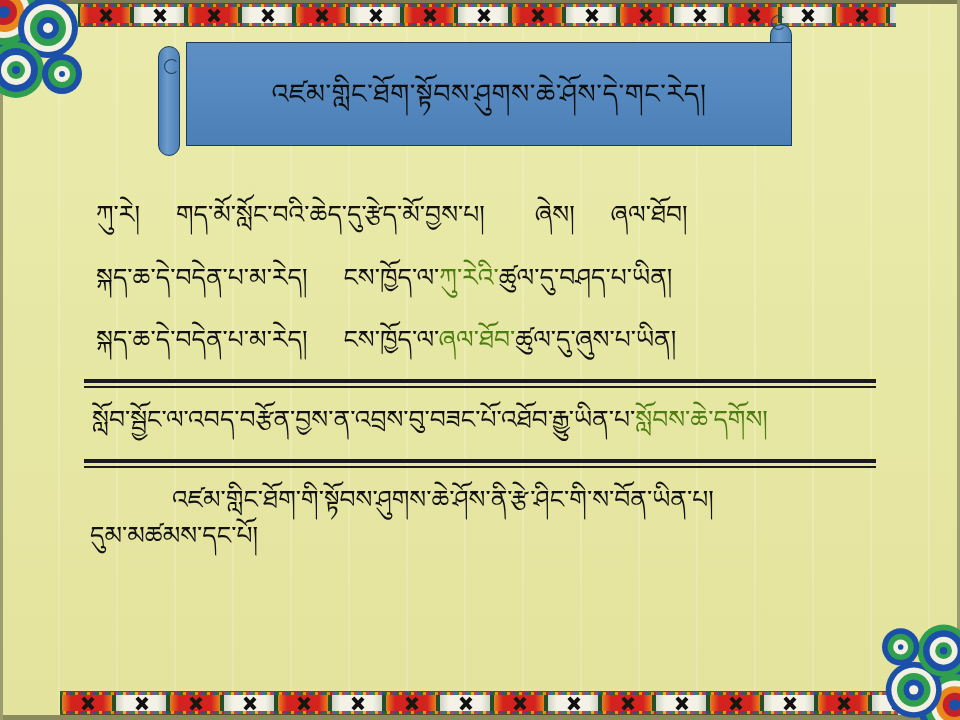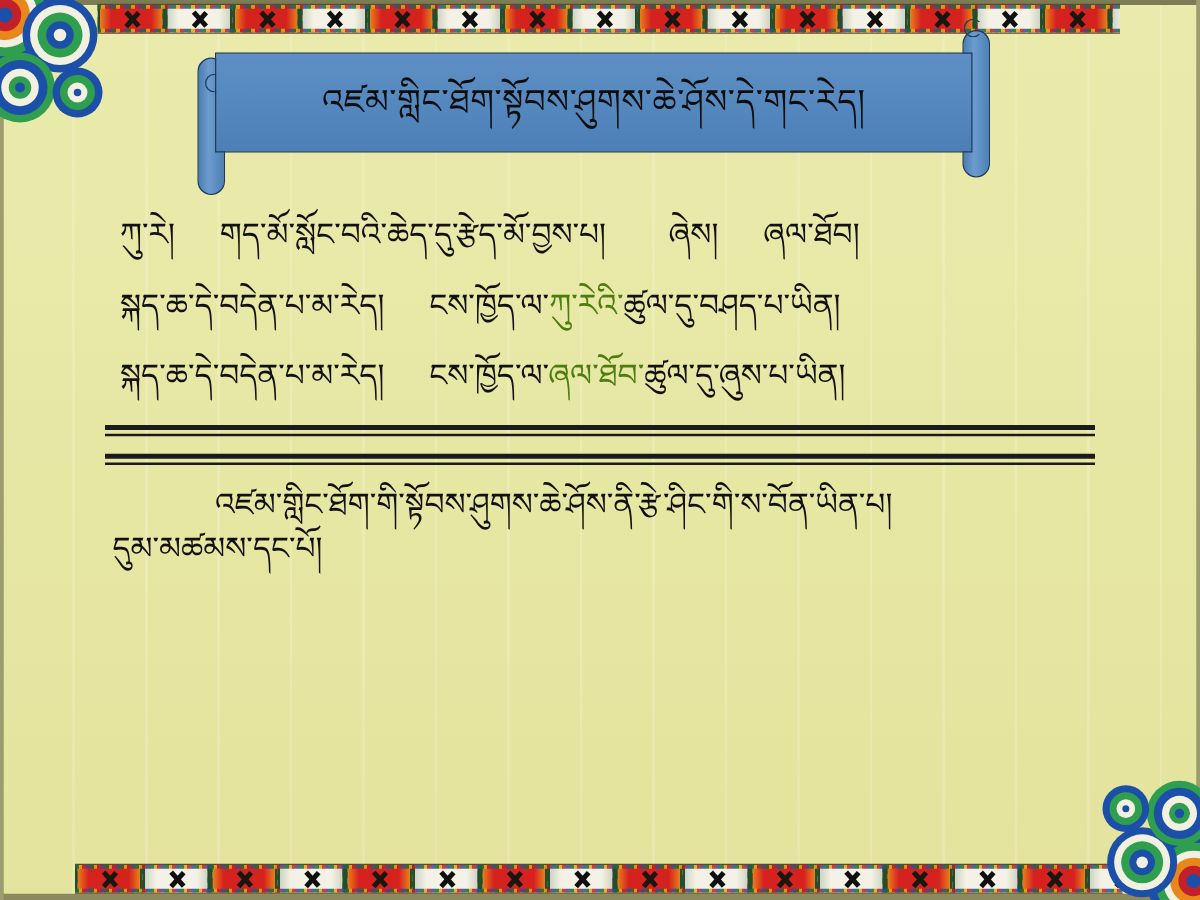--- a/index.html
+++ b/index.html
@@ -119,24 +119,24 @@
   
   .banner {
     position: absolute;
     left: 158px;
     top: 42px;
     width: 634px;
     height: 96px;
   }
   .banner-body {
     position: absolute;
-    left: 14px;
+    left: 28px;
     top: 0;
     width: 606px;
-    height: 80px;
+    height: 104px;
     background: linear-gradient(180deg,#5f8fc4 0%, #5589bf 45%, #4b7fb5 100%);
     border: 1px solid #1c3a5c;
     box-sizing: border-box;
   }
   .banner-roll {
     position: absolute;
     width: 22px;
     height: 110px;
     background: linear-gradient(90deg,#4a7eb4 0%, #6d9bcd 40%, #4d81b6 100%);
     border: 1px solid #1c3a5c;
@@ -179,21 +179,21 @@
     width: 960px;
   }
   .tline {
     color: #111111;
     font-size: 25px;
     line-height: 1.42;
     white-space: nowrap;
   }
   .red { color: #4d7c0f; }
   .sect1 { padding-left: 96px; }
-  .sect1 .tline { margin-bottom: 21px; }
+  .sect1 .tline { margin-bottom: 21px; margin-top: 27px; }
   .sect1 .tline:first-child { letter-spacing: 0; }
 
   .divider {
     margin: 10px 0 14px 0;
     height: 9px;
     padding: 0 84px;
     box-sizing: border-box;
   }
   .divider-inner {
     height: 100%;
@@ -428,20 +428,23 @@
         <span class="gap-md"></span>
         <span>ངས་ཁྱོད་ལ་</span><span class="red">ཞལ་ཐོབ་</span><span>ཚུལ་དུ་ཞུས་པ་ཡིན།</span>
       </div>
     </div>
 
     <div class="divider">
       <div class="divider-inner"></div>
     </div>
 
     <div class="sect2">
+      <div class="tline">
+        <span>སློབ་སྦྱོང་ལ་འབད་བརྩོན་བྱས་ན་འབྲས་བུ་བཟང་པོ་འཐོབ་རྒྱུ་ཡིན་པ་</span><span class="red">སློབས་ཆེ་དགོས།</span>
+      </div>
     </div>
 
     <div class="divider">
       <div class="divider-inner"></div>
     </div>
 
     <div class="sect3">
       <div class="tline indented">འཛམ་གླིང་ཐོག་གི་སྟོབས་ཤུགས་ཆེ་ཤོས་ནི་རྩེ་ཤིང་གི་ས་བོན་ཡིན་པ།</div>
       <div class="tline heading">དུམ་མཚམས་དང་པོ།</div>
     </div>

